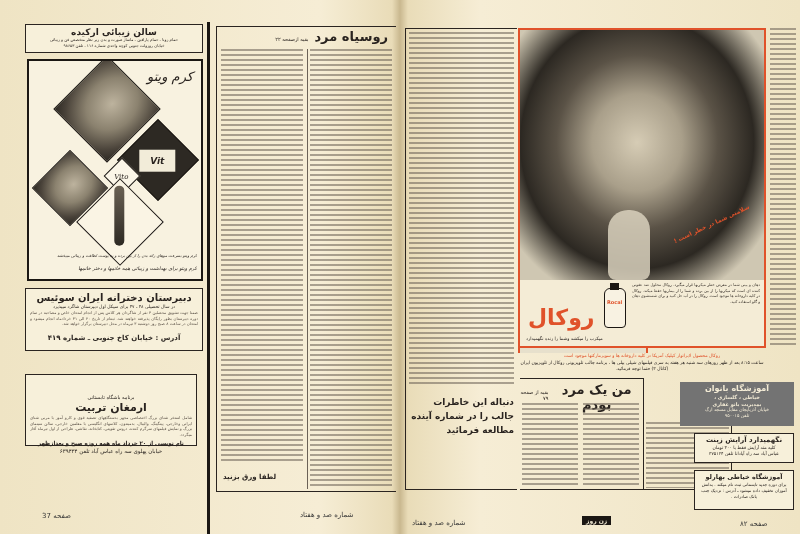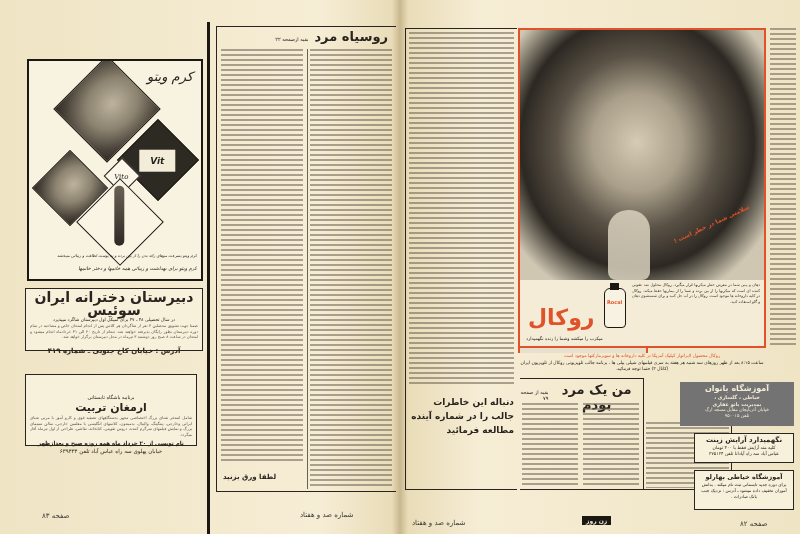--- a/index.html
+++ b/index.html
@@ -27,54 +27,59 @@
   .red { color: #e0522a; }
   .pageno { font-size: 7px; color: #333; direction: rtl; }
 </style>
 </head>
 <body>
 
 <div class="spread"></div>
 
 <div class="abs" style="left:0;top:0;width:400px;height:534px;">
 
+  <div class="abs box rtl" style="left:25px;top:24px;width:178px;height:29px;padding:2px 4px;">
+    <div class="headline" style="font-size:9px;line-height:10px;">سالن زیبائی ارکیده</div>
+    <div style="font-size:4px;line-height:6px;text-align:center;white-space:nowrap;overflow:hidden;">حمام زونا ـ حمام پارافین ـ ماساژ صورت و بدن زیر نظر متخصص فن و زیبائی</div>
+    <div style="font-size:4px;line-height:6px;text-align:center;white-space:nowrap;overflow:hidden;">خیابان روزولت جنوبی کوچه واحدی شماره ۱۱۶ ـ تلفن ۹۸۶۵۳</div>
+  </div>
 
   <div class="abs" style="left:27px;top:59px;width:176px;height:222px;border:2px solid #1b1713;background:#f8f2e0;overflow:hidden;">
     <div class="abs rtl" style="right:8px;top:8px;font-size:13px;font-style:italic;font-family:'DejaVu Serif',serif;text-align:right;">کرم ویتو</div>
     <div class="diamond photo" style="left:40px;top:10px;width:76px;height:76px;"></div>
     <div class="diamond" style="left:100px;top:70px;width:58px;height:58px;background:#2d2923;">
       <div style="position:absolute;left:10px;top:18px;width:36px;height:22px;background:#f2ecd9;transform:rotate(-45deg);font-size:9px;font-style:italic;font-weight:bold;text-align:center;line-height:22px;">Vit</div>
     </div>
     <div class="diamond" style="left:80px;top:102px;width:26px;height:26px;background:#fbf6e8;">
       <div style="transform:rotate(-45deg);font-size:7px;font-style:italic;font-family:'DejaVu Serif',serif;text-align:center;line-height:26px;">Vito</div>
     </div>
     <div class="diamond photo" style="left:14px;top:100px;width:54px;height:54px;"></div>
     <div class="diamond" style="left:60px;top:130px;width:62px;height:62px;background:#faf4e4;">
       <div style="position:absolute;left:20px;top:-4px;width:10px;height:60px;background:linear-gradient(#6a6154,#2d2923);transform:rotate(-45deg);border-radius:5px;"></div>
     </div>
     <div class="abs rtl" style="left:4px;right:4px;top:192px;font-size:4px;line-height:6px;font-style:italic;white-space:nowrap;overflow:hidden;">کرم ویتو بسرعت موهای زائد بدن را از بین برده و به پوست لطافت و زیبائی میبخشد</div>
     <div class="abs rtl" style="left:4px;right:4px;top:204px;font-size:5px;line-height:7px;font-style:italic;white-space:nowrap;overflow:hidden;">کرم ویتو برای بهداشت و زیبائی همه خانمها و دختر خانمها</div>
   </div>
 
   <div class="abs box rtl" style="left:25px;top:288px;width:178px;height:63px;padding:2px 4px;">
-    <div class="headline" style="font-size:14px;line-height:13px;">دبیرستان دخترانه ایران سوئیس</div>
+    <div class="headline" style="font-size:10px;line-height:13px;">دبیرستان دخترانه ایران سوئیس</div>
     <div style="font-size:4.5px;line-height:6px;text-align:center;">در سال تحصیلی ۴۸ ـ ۴۷ برای سیکل اول دبیرستان شاگرد میپذیرد</div>
     <div class="para" style="height:24px;font-size:4px;line-height:5.5px;">ضمنا جهت تشویق محصلین ۴ نفر از شاگردان هر کلاس پس از انجام امتحان خاص و مصاحبه در تمام دوره دبیرستان بطور رایگان پذیرفته خواهند شد. ثبتنام از تاریخ ۲۰ الی ۳۱ خردادماه انجام میشود و امتحان در ساعت ۸ صبح روز دوشنبه ۳ تیرماه در محل دبیرستان برگزار خواهد شد.</div>
     <div class="headline" style="font-size:7px;line-height:9px;">آدرس : خیابان کاخ جنوبی ـ شماره ۴۱۹</div>
   </div>
 
   <div class="abs box rtl" style="left:25px;top:374px;width:172px;height:72px;padding:19px 4px;">
     <div style="font-size:5px;line-height:7px;text-align:center;">برنامه باشگاه تابستانی</div>
     <div class="headline" style="font-size:11px;line-height:14px;">ارمغان تربیت</div>
     <div class="para" style="height:24px;font-size:4px;line-height:5.5px;">شامل استخر شنای بزرگ اختصاصی مجهز بدستگاههای تصفیه قوی و کارو آموز با مربی شنای ایرانی وخارجی، پینگپنگ، والیبال، بدمینتون، کلاسهای انگلیسی با معلمین خارجی، سالن سینمای بزرگ و نمایش فیلمهای سرگرم کننده، دروس تقویتی، کتابخانه، نقاشی، طراحی از اول تیرماه آغاز میگردد.</div>
     <div class="headline" style="font-size:5.5px;line-height:8px;">نام نویسی از ۲۰ خرداد ماه همه روزه صبح و بعدازظهر</div>
     <div class="headline" style="font-size:5.5px;line-height:8px;font-weight:normal;">خیابان پهلوی سه راه عباس آباد تلفن ۶۳۹۴۳۴</div>
   </div>
 
-  <div class="abs pageno" style="left:42px;top:512px;">صفحه ۸۳</div>
+  <div class="abs pageno" style="left:42px;top:512px;">صفحه 37</div>
 
   <div class="heavy-rule" style="left:207px;top:22px;width:3px;height:512px;"></div>
 
   <div class="abs" style="left:216px;top:26px;width:180px;height:466px;border:1.5px solid #2a2420;border-right:none;">
     <div class="abs rtl" style="right:8px;top:2px;display:flex;align-items:baseline;gap:6px;flex-direction:row;">
       <span class="headline" style="font-size:13px;">روسیاه مرد</span>
       <span style="font-size:5px;">بقیه ازصفحه ۲۲</span>
     </div>
     <div class="abs para" style="right:4px;top:22px;width:82px;height:440px;">
       <div class="fill-text" style="height:440px;">اتفاقی را ترتیب دهی، کار بطور متشکل و مرتب پیش نمیرود. بعد از آن با همسر شما آشنا شدم و از همان روز اول دانستم که زندگی ما با هم سخت خواهد بود. هر چه میگذشت بیشتر به خصوصیات او پی میبردم. مرد خوبی بود و به من احترام میگذاشت ولی کارهایش برای من عجیب بود.</div>

